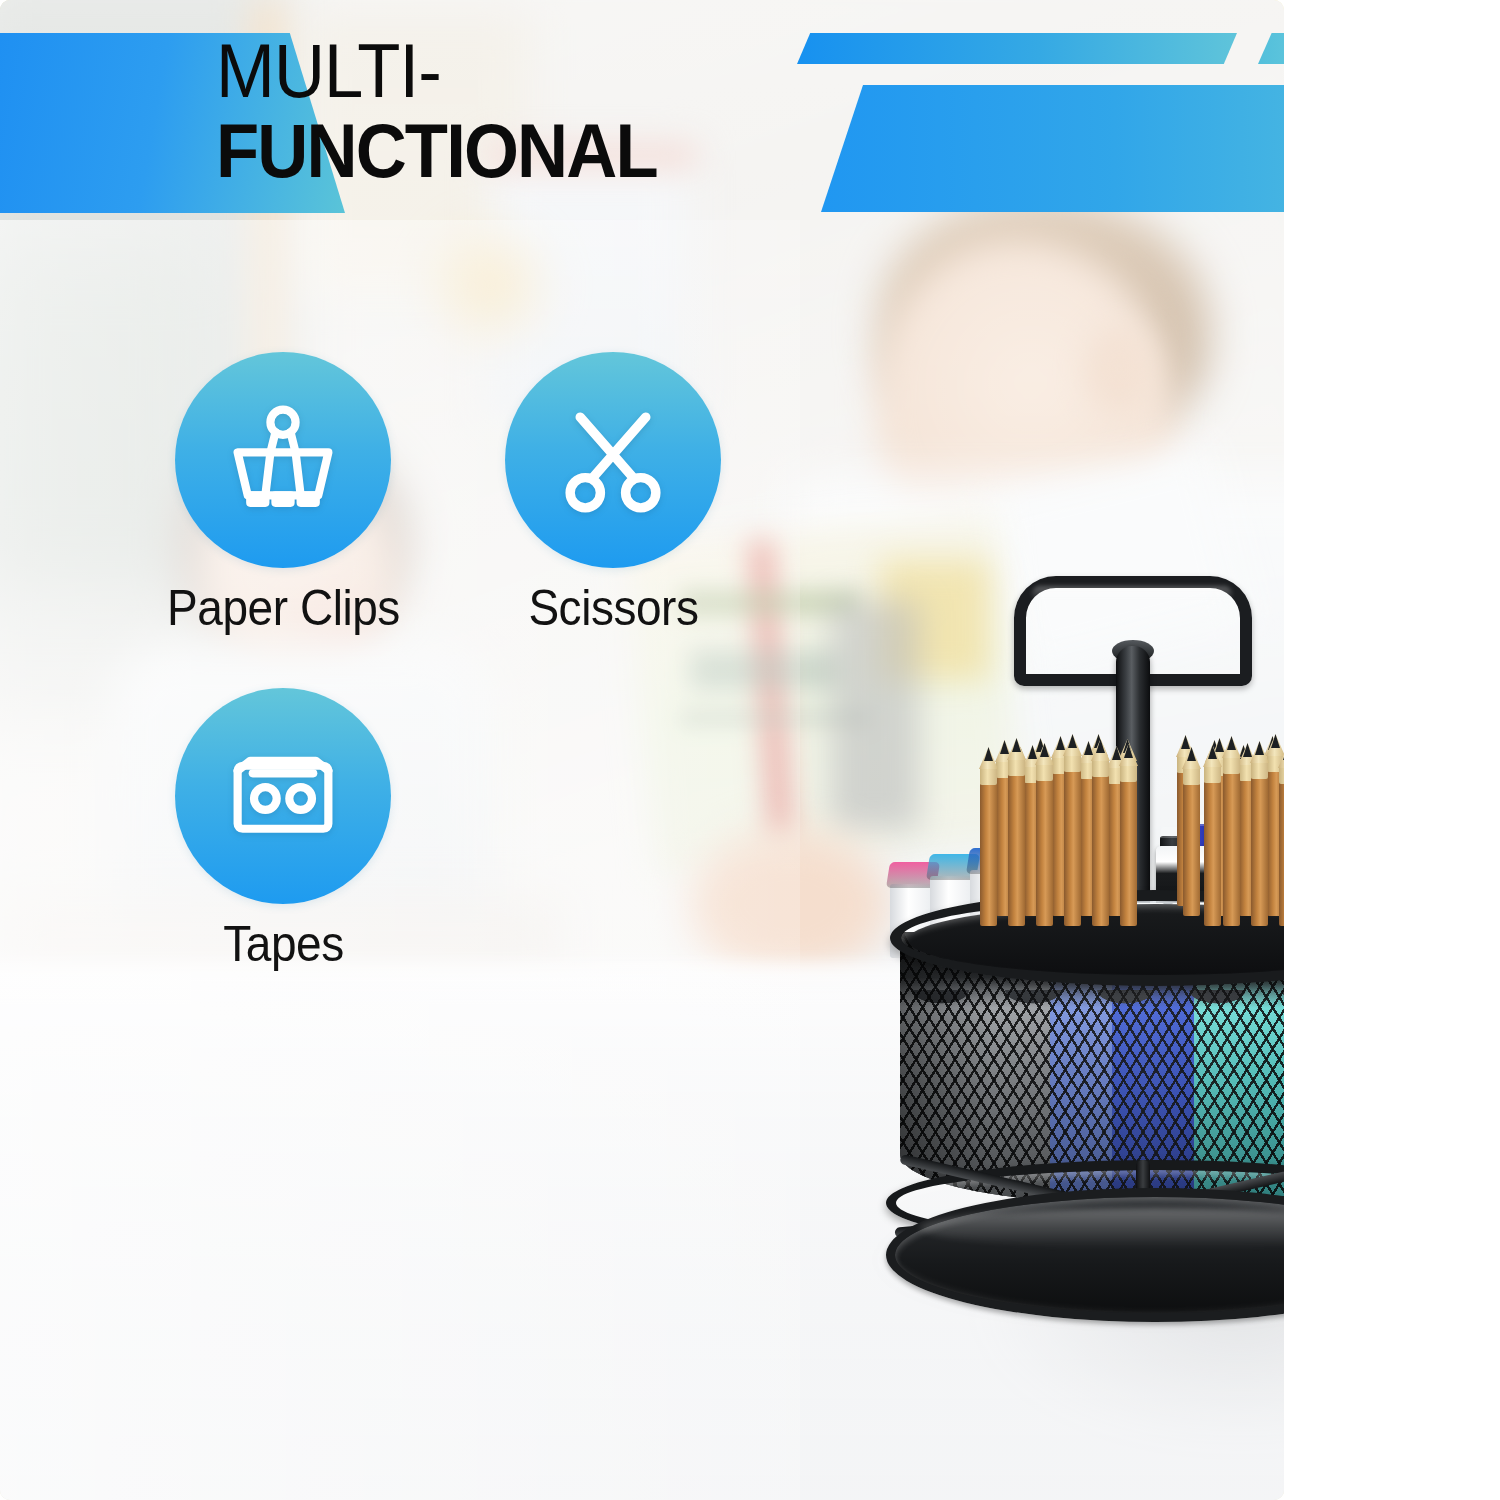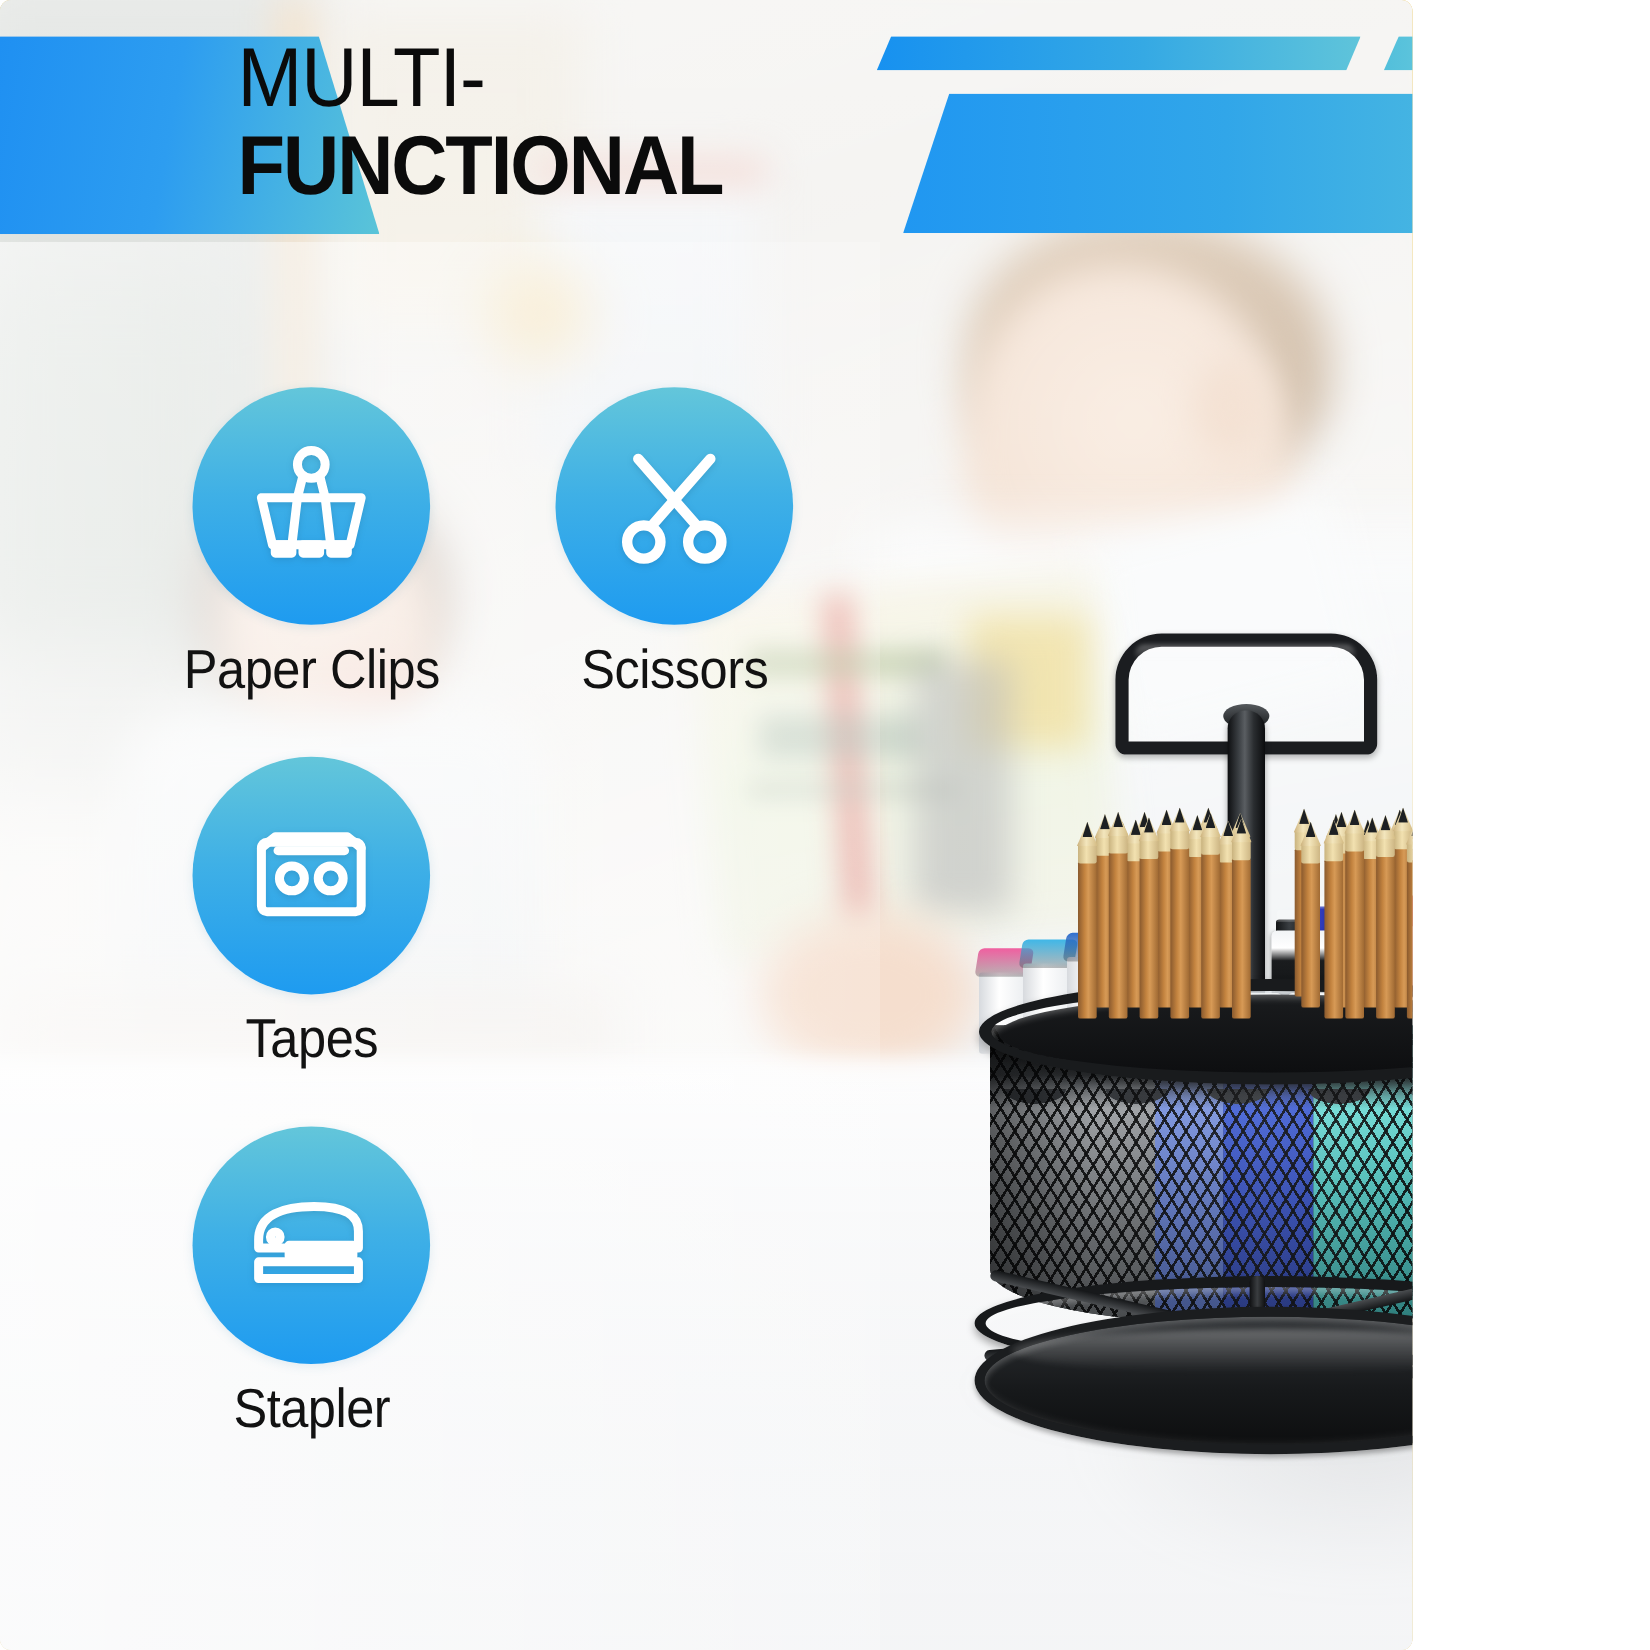--- a/index.html
+++ b/index.html
@@ -1,21 +1,21 @@
 <!DOCTYPE html>
 <html><head>
 <meta charset="utf-8">
 <style>
   html,body{margin:0;padding:0;}
   body{
     width:1500px;height:1500px;overflow:hidden;
     font-family:"Liberation Sans","DejaVu Sans",sans-serif;
     background:#ffffff;
   }
-  .stage{position:relative;width:1284px;height:1500px;overflow:hidden;background:#eab308;border-radius:10px;}
+  .stage{position:relative;width:1284px;height:1500px;overflow:hidden;background:#fef9c3;border-radius:10px;}
 
   
   .photo{position:absolute;inset:0;overflow:hidden;}
   .photo .layer{position:absolute;inset:-60px;filter:blur(26px);}
   .bg-base{background:linear-gradient(160deg,#f2f1ee 0%,#eceae6 25%,#f6f5f3 55%,#f3f3f3 100%);}
   .bg-wallL{position:absolute;left:-40px;top:-40px;width:330px;height:760px;
             background:linear-gradient(180deg,#cfd3cf 0%,#c2c8c3 55%,#dfe0dc 100%);filter:blur(30px);}
   .bg-boardGreen{position:absolute;left:-30px;top:250px;width:240px;height:330px;
             background:#b9c3ba;filter:blur(34px);}
   .bg-posterA{position:absolute;left:300px;top:10px;width:230px;height:280px;
@@ -332,33 +332,20 @@
               <circle cx="64" cy="52" r="9"></circle>
             </g>
           </svg>
         </div>
         <div class="flabel">Tapes</div>
       </div>
 
     </div>
 
     <div class="frow">
-      <div class="fcell">
-        <div class="circle">
-          <svg viewBox="0 0 100 100">
-            <g fill="none" stroke="#fff" stroke-width="6.5" stroke-linecap="round" stroke-linejoin="round">
-              <path d="M12 46 C12 28 30 22 52 22 C74 22 84 28 84 40 V52 H12 Z"></path>
-              <path d="M34 50 H80 V58 H34 Z"></path>
-              <path d="M12 62 H84 V74 H12 Z"></path>
-              <circle cx="24" cy="44" r="3.5"></circle>
-            </g>
-          </svg>
-        </div>
-        <div class="flabel">Stapler</div>
-      </div>
 
     </div>
 
   </div>
 
   <div class="product">
 
     <div class="p prod-shadow"></div>
 
     <div class="p handle"></div>

